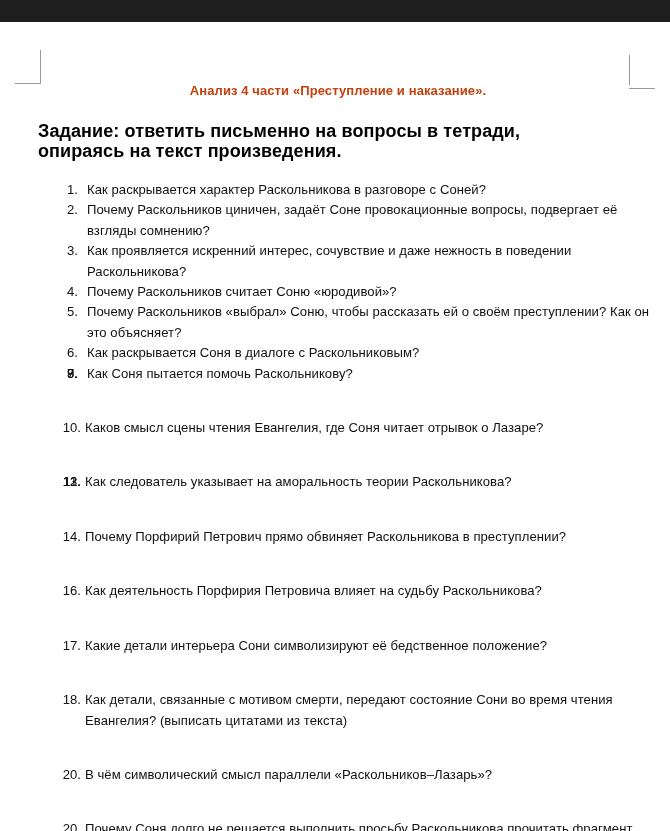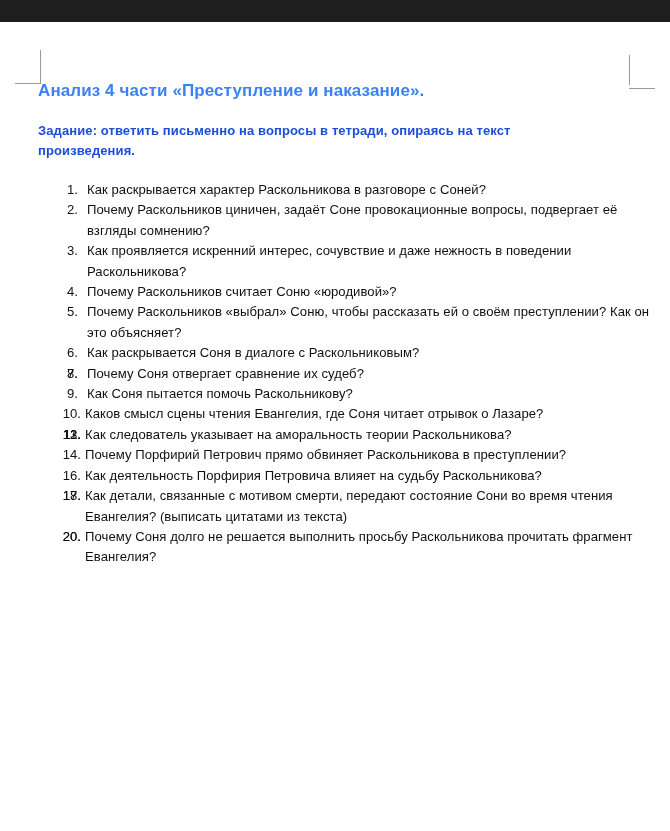--- a/index.html
+++ b/index.html
@@ -50,31 +50,32 @@
   #crop-tr .v { left: 0; top: 0; width: 1px; height: 30px; }
   #crop-tr .h { left: 0; bottom: 0; height: 1px; width: 26px; }
 
   #content {
     position: absolute;
     left: 38px;
     top: 59px;
     width: 600px;
   }
   .doc-heading {
-    font-size: 17px;
+    font-size: 13px;
     font-weight: bold;
-    color: #3b82f6;
+    color: #c2410c;
     line-height: 19px;
     margin: 0 0 0 0;
     letter-spacing: 0.1px;
+    text-align: center;
   }
   .doc-task {
-    font-size: 13px;
+    font-size: 18px;
     font-weight: bold;
-    color: #1d4ed8;
+    color: #000000;
     line-height: 20px;
     margin: 21px 0 0 0;
     width: 520px;
     letter-spacing: 0.1px;
   }
   ol.question-list {
     list-style: none;
     margin: 19px 0 0 0;
     padding: 0;
   }
@@ -95,20 +96,21 @@
     width: 40px;
     text-align: right;
     font-size: 13.1px;
     color: #111111;
   }
   ol.question-list li.wide .num {
     width: 43px;
   }
   ol.question-list li.wide {
     padding-left: 47px;
+    margin-top: 34px;
   }
 </style>
 </head>
 <body>
 
 <div id="screen">
 
   <div id="top-bar"></div>
 
   <div id="page">
@@ -129,29 +131,29 @@
       <p class="doc-task">Задание: ответить письменно на вопросы в тетради, опираясь на текст произведения.</p>
 
       <ol class="question-list" id="question-list">
           <li><span class="num">1.</span><span class="qtext">Как раскрывается характер Раскольникова в разговоре с Соней?</span></li>
           <li><span class="num">2.</span><span class="qtext">Почему Раскольников циничен, задаёт Соне провокационные вопросы, подвергает её взгляды сомнению?</span></li>
           <li><span class="num">3.</span><span class="qtext">Как проявляется искренний интерес, сочувствие и даже нежность в поведении Раскольникова?</span></li>
           <li><span class="num">4.</span><span class="qtext">Почему Раскольников считает Соню «юродивой»?</span></li>
           <li><span class="num">5.</span><span class="qtext">Почему Раскольников «выбрал» Соню, чтобы рассказать ей о своём преступлении? Как он это объясняет?</span></li>
           <li><span class="num">6.</span><span class="qtext">Как раскрывается Соня в диалоге с Раскольниковым?</span></li>
           <li><span class="num">7.</span></li>
-          <li><span class="num">8.</span><span class="qtext">Почему Соня отвергает сравнение их судеб?</span></li>
+          <li><span class="num">8.</span></li>
           <li><span class="num">9.</span><span class="qtext">Как Соня пытается помочь Раскольникову?</span></li>
           <li class="wide"><span class="num">10.</span><span class="qtext">Каков смысл сцены чтения Евангелия, где Соня читает отрывок о Лазаре?</span></li>
           <li class="wide"><span class="num">11.</span></li>
           <li class="wide"><span class="num">12.</span></li>
           <li class="wide"><span class="num">13.</span><span class="qtext">Как следователь указывает на аморальность теории Раскольникова?</span></li>
           <li class="wide"><span class="num">14.</span><span class="qtext">Почему Порфирий Петрович прямо обвиняет Раскольникова в преступлении?</span></li>
           <li class="wide"><span class="num">16.</span><span class="qtext">Как деятельность Порфирия Петровича влияет на судьбу Раскольникова?</span></li>
-          <li class="wide"><span class="num">17.</span></li>
+          <li class="wide"><span class="num">17.</span><span class="qtext">Какие детали интерьера Сони символизируют её бедственное положение?</span></li>
           <li class="wide"><span class="num">18.</span><span class="qtext">Как детали, связанные с мотивом смерти, передают состояние Сони во время чтения Евангелия? (выписать цитатами из текста)</span></li>
-          <li class="wide"><span class="num">20.</span></li>
+          <li class="wide"><span class="num">20.</span><span class="qtext">В чём символический смысл параллели «Раскольников–Лазарь»?</span></li>
           <li class="wide"><span class="num">20.</span><span class="qtext">Почему Соня долго не решается выполнить просьбу Раскольникова прочитать фрагмент Евангелия?</span></li>
         </ol>
 
     </div>
   </div>
 </div>
 
 </body></html>

